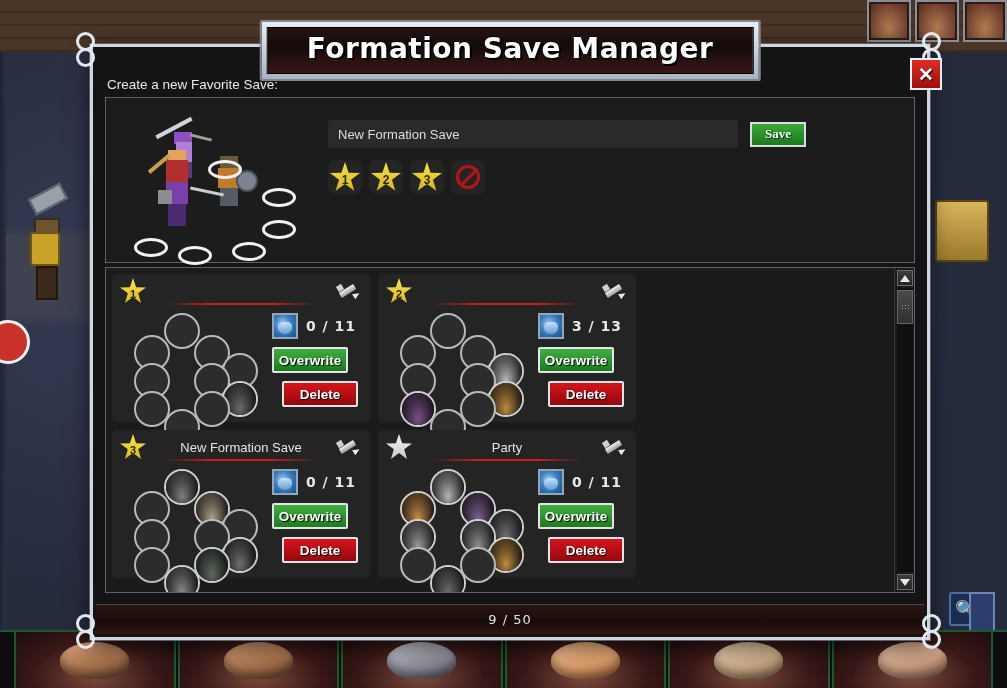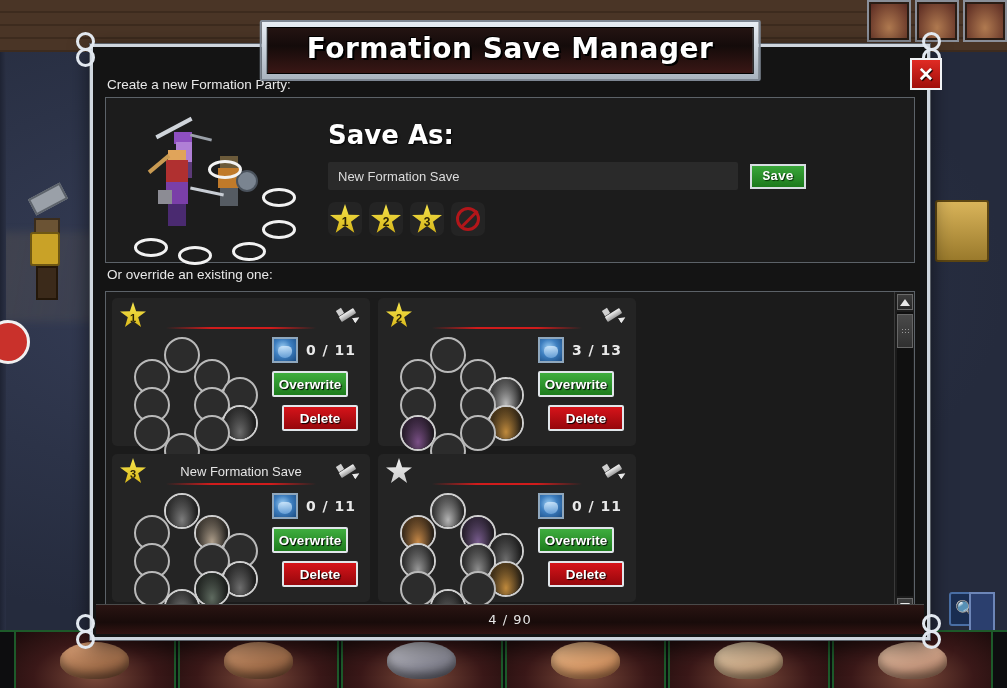--- a/index.html
+++ b/index.html
@@ -204,21 +204,21 @@
     background:#2a2a2a; border:none; outline:none;
     color:#dcdcdc; font-size:13px; padding:0 10px;
     font-family:"Liberation Sans",sans-serif;
     border-radius:2px;
   }
   #save-btn {
     width:56px; height:25px;
     background: linear-gradient(180deg,#3aa63a,#1c7a1c);
     border:2px solid #d8dde2;
     color:#fff; font-weight:bold; font-size:13px;
-    font-family:Liberation Mono, monospace;
+    font-family:Liberation Serif, serif;
     cursor:pointer; text-shadow:1px 1px 1px #063006;
     display:flex;align-items:center;justify-content:center;
   }
   .star-row { display:flex; gap:7px; margin-top:12px; }
   .star-btn {
     width:34px; height:34px; border-radius:7px;
     background:#242424;
     display:flex;align-items:center;justify-content:center;
     cursor:pointer; position:relative;
   }
@@ -451,21 +451,21 @@
     <div class="inner">
       <div id="title-text">Formation Save Manager</div>
     </div>
   </div>
 
   <div id="close-btn">✕</div>
 
   <div class="win-inner">
     <div id="content">
 
-      <div class="sect-label">Create a new Formation Party:</div>
+      <div class="sect-label">Create a new Favorite Save:</div>
 
       <div id="create-panel">
 
         <div id="formation-preview">
 
           <div class="pv-char" style="left:54px;top:22px;width:44px;height:62px;">
             <div class="c-body" style="left:14px;top:12px;width:18px;height:12px;background:#8e4fc0;"></div>
             <div class="c-body" style="left:16px;top:22px;width:16px;height:20px;background:#b07fd6;"></div>
             <div class="c-body" style="left:16px;top:42px;width:16px;height:16px;background:#5c3a78;"></div>
             <div class="c-body" style="left:-6px;top:6px;width:40px;height:4px;background:#cfd4da;transform:rotate(-28deg);"></div>
@@ -489,21 +489,20 @@
 
           <div class="pv-ellipse" style="left:102px;top:62px;"></div>
           <div class="pv-ellipse" style="left:156px;top:90px;"></div>
           <div class="pv-ellipse" style="left:156px;top:122px;"></div>
           <div class="pv-ellipse" style="left:126px;top:144px;"></div>
           <div class="pv-ellipse" style="left:72px;top:148px;"></div>
           <div class="pv-ellipse" style="left:28px;top:140px;"></div>
         </div>
 
         <div class="saveas-col">
-          <div id="saveas-title">Save As:</div>
           <div class="input-row">
             <input id="name-input" type="text" value="New Formation Save" style="">
             <div id="save-btn">Save</div>
           </div>
           <div class="star-row">
             <div class="star-btn">
               <div class="star-shape">
                 <span class="star-num">1</span>
               </div>
             </div>
@@ -517,21 +516,20 @@
                 <span class="star-num">3</span>
               </div>
             </div>
             <div class="star-btn">
               <div class="ban-icon"></div>
             </div>
           </div>
         </div>
       </div>
 
-      <div class="sect-label">Or override an existing one:</div>
 
       <div id="saves-area">
         <div id="saves-scroll">
             <div class="save-card">
               <div class="card-head">
                 <div class="card-star">
                   <span class="n">1</span>
                 </div>
                 <div class="pencil">
                   <div class="eraser"></div>
@@ -650,20 +648,21 @@
                   <div class="act-btn overwrite">Overwrite</div>
                   <div class="act-btn delete">Delete</div>
                 </div>
               </div>
             </div>
             <div class="save-card">
               <div class="card-head">
                 <div class="card-star plain">
                   <span class="n"></span>
                 </div>
+                <div class="card-title">Party</div>
                 <div class="pencil">
                   <div class="eraser"></div>
                   <div class="shaft"></div>
                   <div class="tip"></div>
                 </div>
               </div>
               <div class="title-rule"></div>
               <div class="card-body">
                 <div class="grid-wrap">
                   <div class="slot occ" style="left: 14px; top: 26px;">
@@ -715,16 +714,16 @@
             </div>
           <div class="sb-btn down">
               <div class="sb-arrow"></div>
             </div>
         </div>
       </div>
 
     </div>
 
     <div id="footer">
-      <div id="footer-text">4 / 90</div>
+      <div id="footer-text">9 / 50</div>
     </div>
   </div>
 </div>
 
 </body></html>

